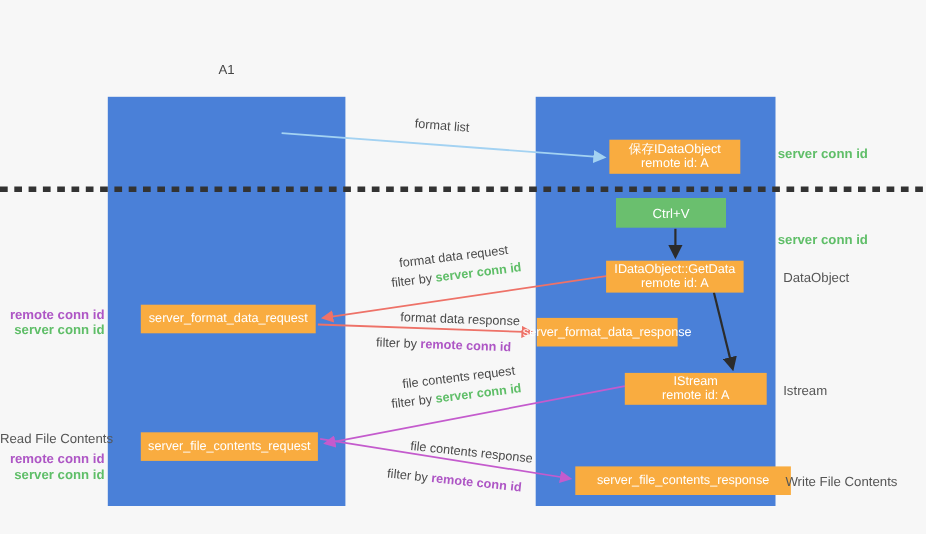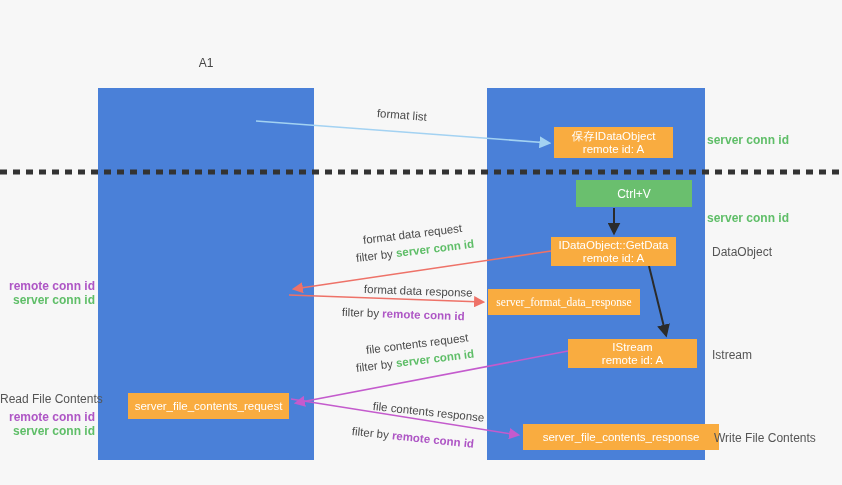--- a/index.html
+++ b/index.html
@@ -82,31 +82,34 @@
 
     <line x1="291" y1="399" x2="518" y2="435" stroke="#c45bcd" stroke-width="1.6" marker-end="url(#m-magenta)"></line>
   </svg>
 
 
   <div class="box orange" style="left:554px;top:127px;width:119px;height:31px;">
     <div>保存IDataObject</div>
     <div>remote id: A</div>
   </div>
 
-  <div class="box green" style="left:576px;top:180px;width:116px;height:27px;">
+  <div class="box green" style="left:560px;top:180px;width:100px;height:27px;">
     <div>Ctrl+V</div>
   </div>
 
   <div class="box orange" style="left:551px;top:237px;width:125px;height:29px;">
     <div>IDataObject::GetData</div>
     <div>remote id: A</div>
   </div>
 
+  <div class="box orange" style="left:128px;top:277px;width:159px;height:26px;">
+    <div>server_format_data_request</div>
+  </div>
 
-  <div class="box orange" style="left:488px;top:289px;width:152px;height:26px;font-family:Liberation Serif, serif;">
+  <div class="box orange" style="left:488px;top:289px;width:128px;height:26px;">
     <div>server_format_data_response</div>
   </div>
 
   <div class="box orange" style="left:568px;top:339px;width:129px;height:29px;">
     <div>IStream</div>
     <div>remote id: A</div>
   </div>
 
   <div class="box orange" style="left:128px;top:393px;width:161px;height:26px;">
     <div>server_file_contents_request</div>

